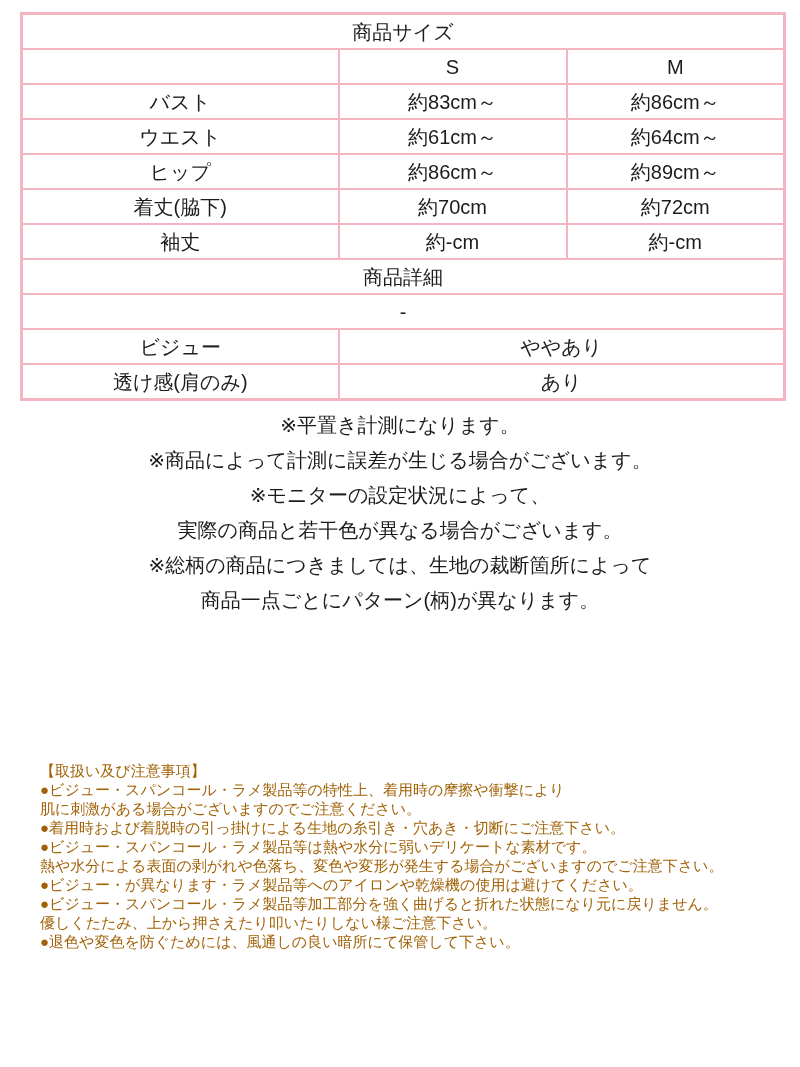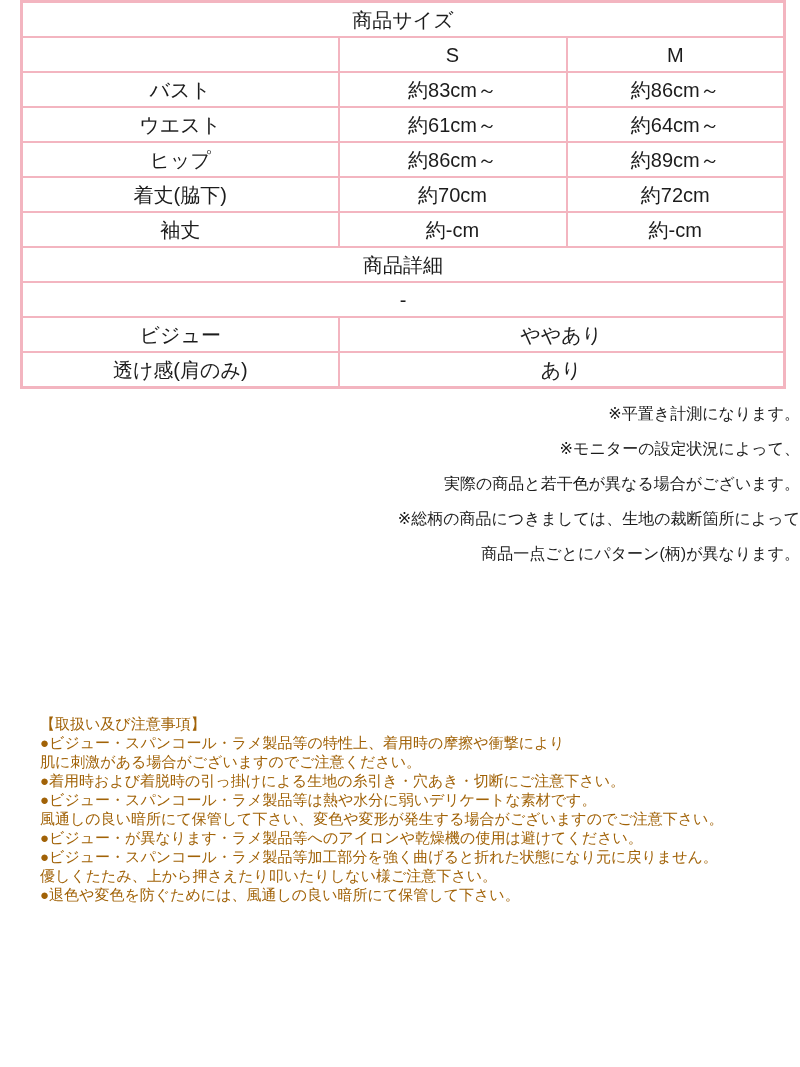--- a/index.html
+++ b/index.html
@@ -13,41 +13,41 @@
     position: relative;
     width: 800px;
     height: 1067px;
     background: #ffffff;
     overflow: hidden;
   }
   table.spec {
     border-collapse: collapse;
     table-layout: fixed;
     width: 763px;
-    margin: 0 0 0 20px;
+    margin: 12px 0 0 20px;
     border: 3px solid #f3b5c0;
     background: #701a75;
   }
   table.spec td {
     border: 2px solid #f3b5c0;
     height: 33px;
     padding: 0;
     text-align: center;
     vertical-align: middle;
     font-size: 20px;
     line-height: 1.1;
     color: #1c1c1c;
     background: #ffffff;
     overflow: hidden;
     white-space: nowrap;
   }
   .notes {
     margin-top: 7px;
-    text-align: right;
-    font-size: 16px;
+    text-align: center;
+    font-size: 20px;
     line-height: 35px;
     color: #1c1c1c;
   }
   .care {
     margin: 143px 10px 0 40px;
     font-size: 15px;
     line-height: 19px;
     color: #a16207;
   }
 </style>
@@ -108,32 +108,33 @@
       </tr>
       <tr>
         <td>透け感(肩のみ)</td>
         <td colspan="2">あり</td>
       </tr>
     </tbody>
   </table>
 
   <div class="notes">
     <div>※平置き計測になります。</div>
+    <div>※商品によって計測に誤差が生じる場合がございます。</div>
     <div>※モニターの設定状況によって、</div>
     <div>実際の商品と若干色が異なる場合がございます。</div>
     <div>※総柄の商品につきましては、生地の裁断箇所によって</div>
     <div>商品一点ごとにパターン(柄)が異なります。</div>
   </div>
 
   <div class="care">
     <div>【取扱い及び注意事項】</div>
     <div>●ビジュー・スパンコール・ラメ製品等の特性上、着用時の摩擦や衝撃により</div>
     <div>肌に刺激がある場合がございますのでご注意ください。</div>
     <div>●着用時および着脱時の引っ掛けによる生地の糸引き・穴あき・切断にご注意下さい。</div>
     <div>●ビジュー・スパンコール・ラメ製品等は熱や水分に弱いデリケートな素材です。</div>
-    <div>風通しの良い暗所にて保管して下さい、変色や変形が発生する場合がございますのでご注意下さい。</div>
+    <div>熱や水分による表面の剥がれや色落ち、変色や変形が発生する場合がございますのでご注意下さい。</div>
     <div>●ビジュー・が異なります・ラメ製品等へのアイロンや乾燥機の使用は避けてください。</div>
     <div>●ビジュー・スパンコール・ラメ製品等加工部分を強く曲げると折れた状態になり元に戻りません。</div>
     <div>優しくたたみ、上から押さえたり叩いたりしない様ご注意下さい。</div>
     <div>●退色や変色を防ぐためには、風通しの良い暗所にて保管して下さい。</div>
   </div>
 
 </div>
 
 </body></html>

